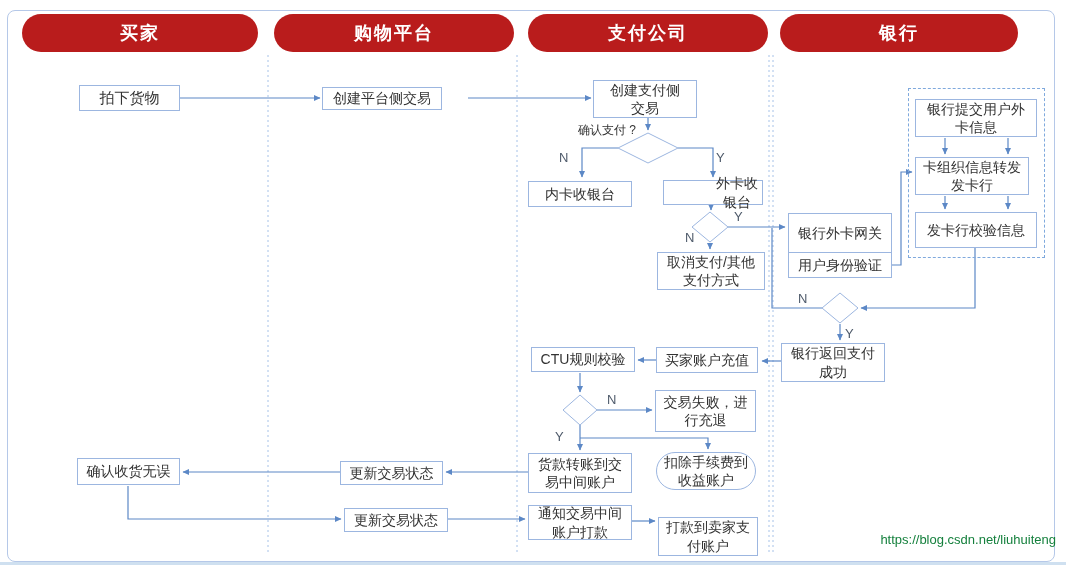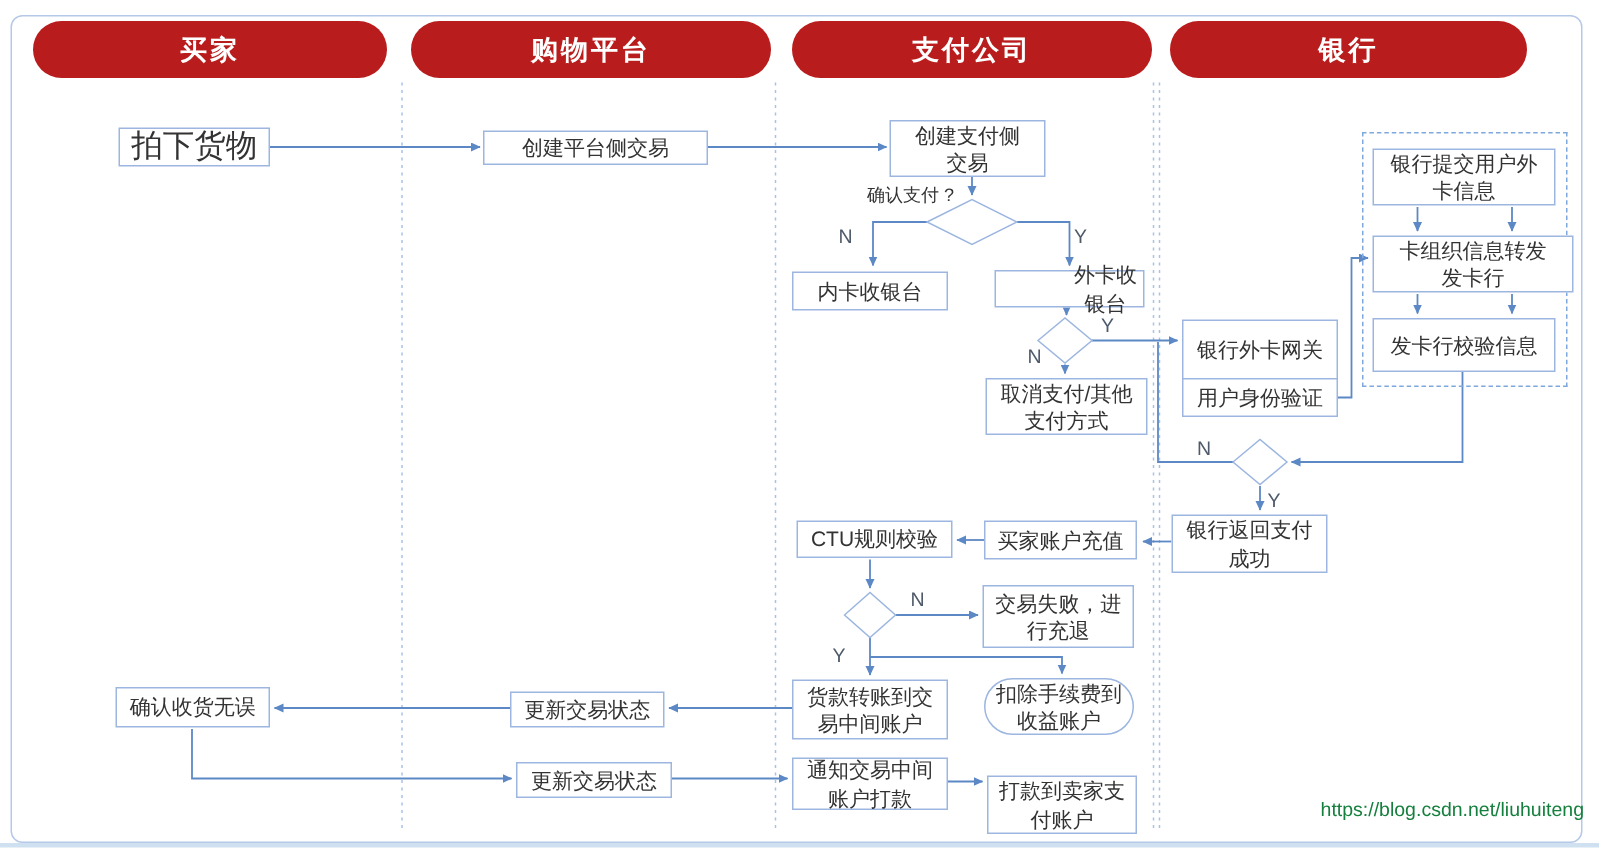--- a/index.html
+++ b/index.html
@@ -7,21 +7,21 @@
   #canvas{position:relative;width:1066px;height:571px;background:#ffffff;overflow:hidden;}
   .frame{position:absolute;left:7px;top:10px;width:1046px;height:550px;
          border:1px solid #b5c8e8;border-radius:8px;background:transparent;}
   .bottom-strip{position:absolute;left:0;top:562px;width:1066px;height:3px;background:#cfe0f0;}
   .pill{position:absolute;top:14px;height:38px;background:#b91c1c;border-radius:19px;
         color:#ffffff;font-weight:bold;font-size:18px;letter-spacing:2px;
         display:flex;align-items:center;justify-content:center;}
   .node{position:absolute;background:#ffffff;border:1px solid #9cb6e0;color:#333333;
         font-size:14px;line-height:1.3;display:flex;align-items:center;justify-content:center;
         text-align:center;white-space:pre-line;box-sizing:border-box;}
-  .node.big{font-size:21px;text-align:right;}
+  .node.big{font-size:15px;text-align:right;}
   .group-dashed{position:absolute;left:908px;top:88px;width:135px;height:168px;
         border:1px dashed #7fa9dd;background:transparent;}
   .lbl{position:absolute;font-size:13px;color:#4f5b6b;}
   .lbl.q{font-size:12px;color:#333333;}
   .watermark{position:absolute;top:532px;right:10px;font-size:13px;color:#15803d;}
   svg.layer{position:absolute;left:0;top:0;pointer-events:none;}
 </style>
 </head>
 <body>
 
@@ -84,21 +84,21 @@
       <polygon points="692,227 710,212 728,227 710,242"></polygon>
       <polygon points="822,308 840,293 858,308 840,323"></polygon>
       <polygon points="563,410 580,395 597,410 580,425"></polygon>
     </g>
   </svg>
 
   <div class="group-dashed"></div>
 
   <div class="node big" style="left:79px;top:85px;width:101px;height:26px;">拍下货物</div>
   <div class="node" style="left:77px;top:458px;width:103px;height:27px;">确认收货无误</div>
-  <div class="node" style="left:322px;top:87px;width:150px;height:23px;">创建平台侧交易</div>
+  <div class="node" style="left:322px;top:87px;width:120px;height:23px;">创建平台侧交易</div>
   <div class="node" style="left:340px;top:461px;width:103px;height:24px;">更新交易状态</div>
   <div class="node" style="left:344px;top:508px;width:104px;height:24px;">更新交易状态</div>
   <div class="node" style="left:593px;top:80px;width:104px;height:38px;">创建支付侧
 交易</div>
   <div class="node" style="left:528px;top:181px;width:104px;height:26px;">内卡收银台</div>
   <div class="node" style="left:663px;top:180px;width:100px;height:25px;padding-left:48px;">外卡收银台</div>
   <div class="node" style="left:657px;top:252px;width:108px;height:38px;">取消支付/其他
 支付方式</div>
   <div class="node" style="left:531px;top:347px;width:104px;height:25px;">CTU规则校验</div>
   <div class="node" style="left:656px;top:347px;width:102px;height:26px;">买家账户充值</div>
@@ -109,21 +109,21 @@
   <div class="node" style="left:656px;top:452px;width:100px;height:38px;border-radius:19px;">扣除手续费到
 收益账户</div>
   <div class="node" style="left:528px;top:505px;width:104px;height:35px;">通知交易中间
 账户打款</div>
   <div class="node" style="left:658px;top:501px;width:100px;height:39px;margin-top:16px;">打款到卖家支
 付账户</div>
   <div class="node" style="left:788px;top:213px;width:104px;height:40px;">银行外卡网关</div>
   <div class="node" style="left:788px;top:252px;width:104px;height:26px;">用户身份验证</div>
   <div class="node" style="left:915px;top:99px;width:122px;height:38px;">银行提交用户外
 卡信息</div>
-  <div class="node" style="left:915px;top:157px;width:134px;height:38px;">卡组织信息转发
+  <div class="node" style="left:915px;top:157px;width:114px;height:38px;">卡组织信息转发
 发卡行</div>
   <div class="node" style="left:915px;top:212px;width:122px;height:36px;">发卡行校验信息</div>
   <div class="node" style="left:781px;top:343px;width:104px;height:39px;">银行返回支付
 成功</div>
 
   <div class="lbl q" style="left:578px;top:122px;">确认支付 ?</div>
   <div class="lbl" style="left:559px;top:150px;">N</div>
   <div class="lbl" style="left:716px;top:150px;">Y</div>
   <div class="lbl" style="left:734px;top:209px;">Y</div>
   <div class="lbl" style="left:685px;top:230px;">N</div>

